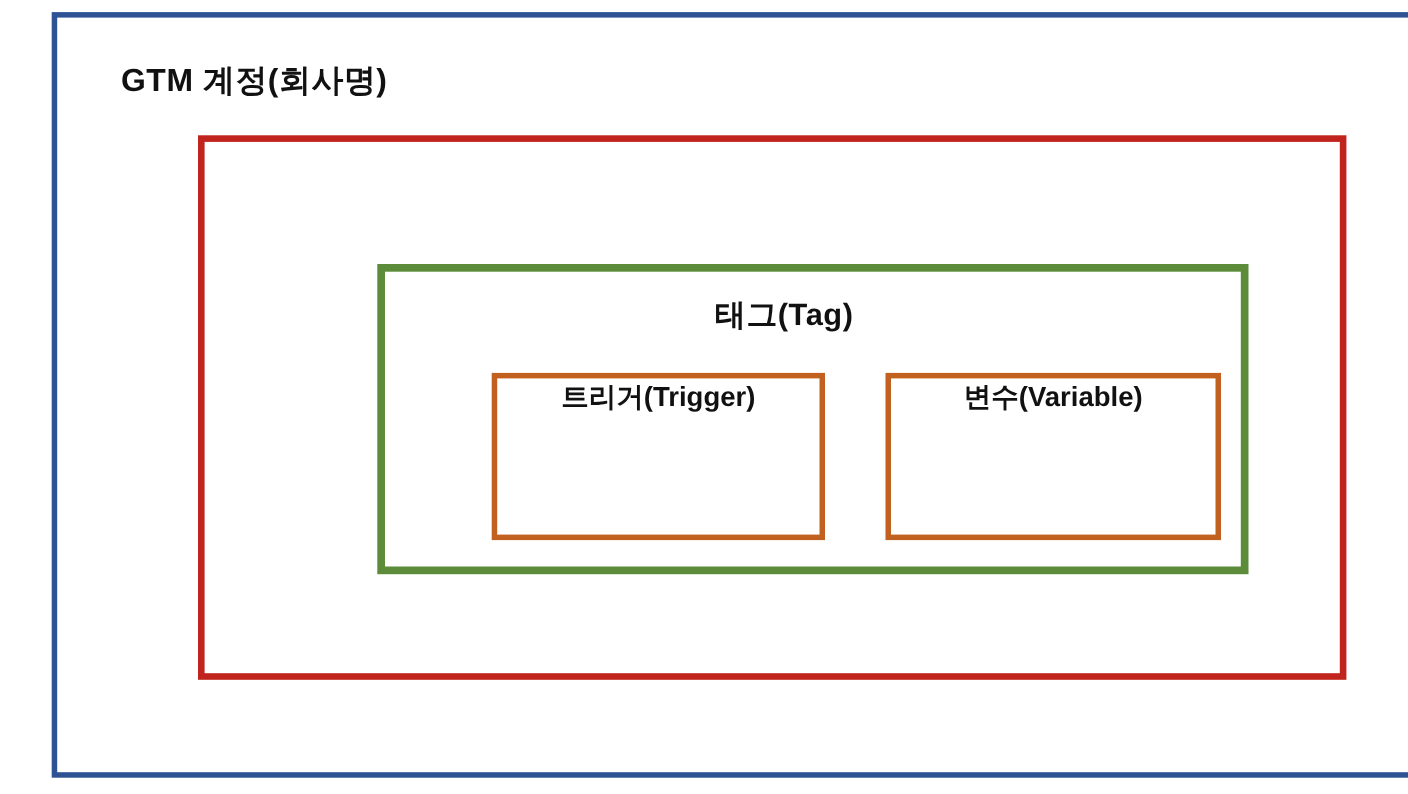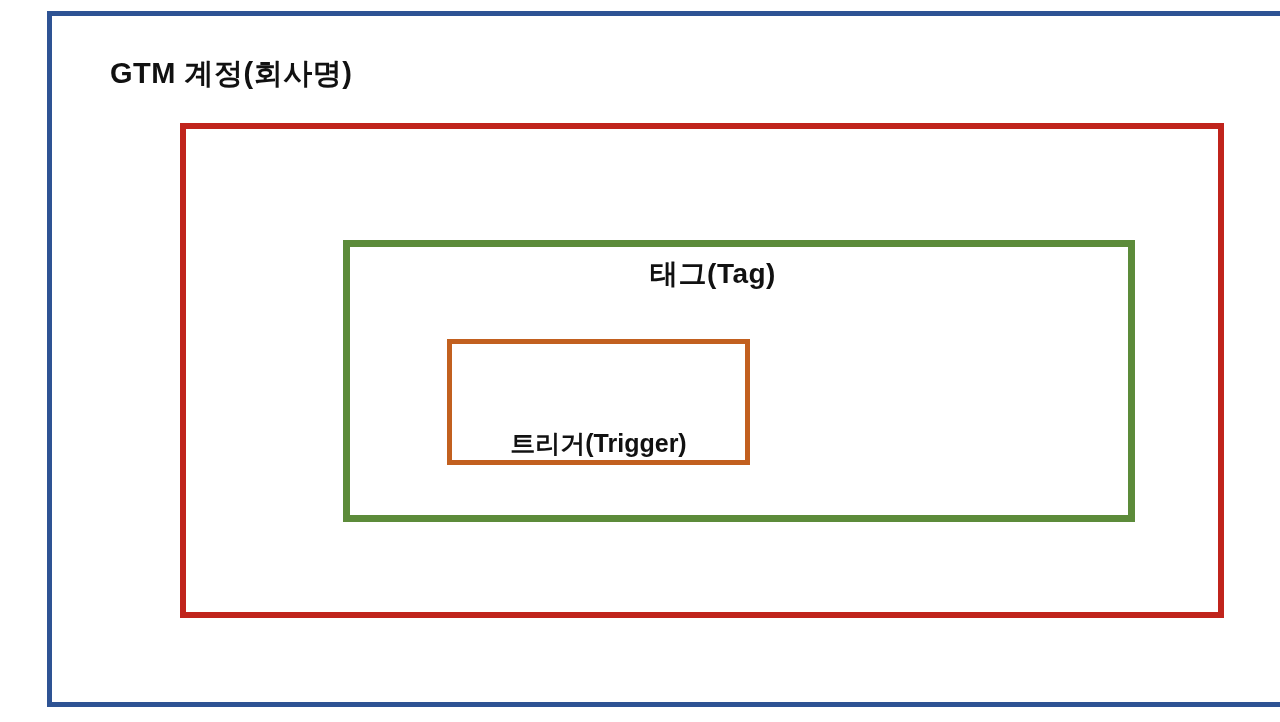--- a/index.html
+++ b/index.html
@@ -60,36 +60,36 @@
   .tag-box {
     left: 121px;
     top: 111px;
     width: 792px;
     height: 282px;
     border: 7px solid var(--tag-border, #5c8b3a);
   }
   .tag-label {
     position: absolute;
     left: 0;
-    top: 8px;
+    top: 20px;
     width: 100%;
     text-align: center;
     transform: translateX(-26px);
     font-size: 28px;
     font-weight: 700;
     color: var(--text, #111111);
     letter-spacing: 0.5px;
     white-space: nowrap;
   }
   .trigger-box, .variable-box {
     top: 92px;
-    height: 126px;
+    height: 152px;
     border: 5px solid var(--trigger-border, #c2601f);
     display: flex;
-    align-items: flex-end;
+    align-items: flex-start;
     justify-content: center;
   }
   .trigger-box { left: 61px;  width: 303px; }
   .variable-box { left: 419px; width: 305px; }
   .inner-label {
     font-size: 25px;
     font-weight: 600;
     color: var(--text, #111111);
     white-space: nowrap;
   }
@@ -103,16 +103,19 @@
 
     <div class="box container-box">
 
       <div class="box tag-box">
         <div class="tag-label">태그(Tag)</div>
 
         <div class="box trigger-box">
           <span class="inner-label">트리거(Trigger)</span>
         </div>
 
+        <div class="box variable-box">
+          <span class="inner-label">변수(Variable)</span>
+        </div>
       </div>
     </div>
   </div>
 </div>
 
 </body></html>

